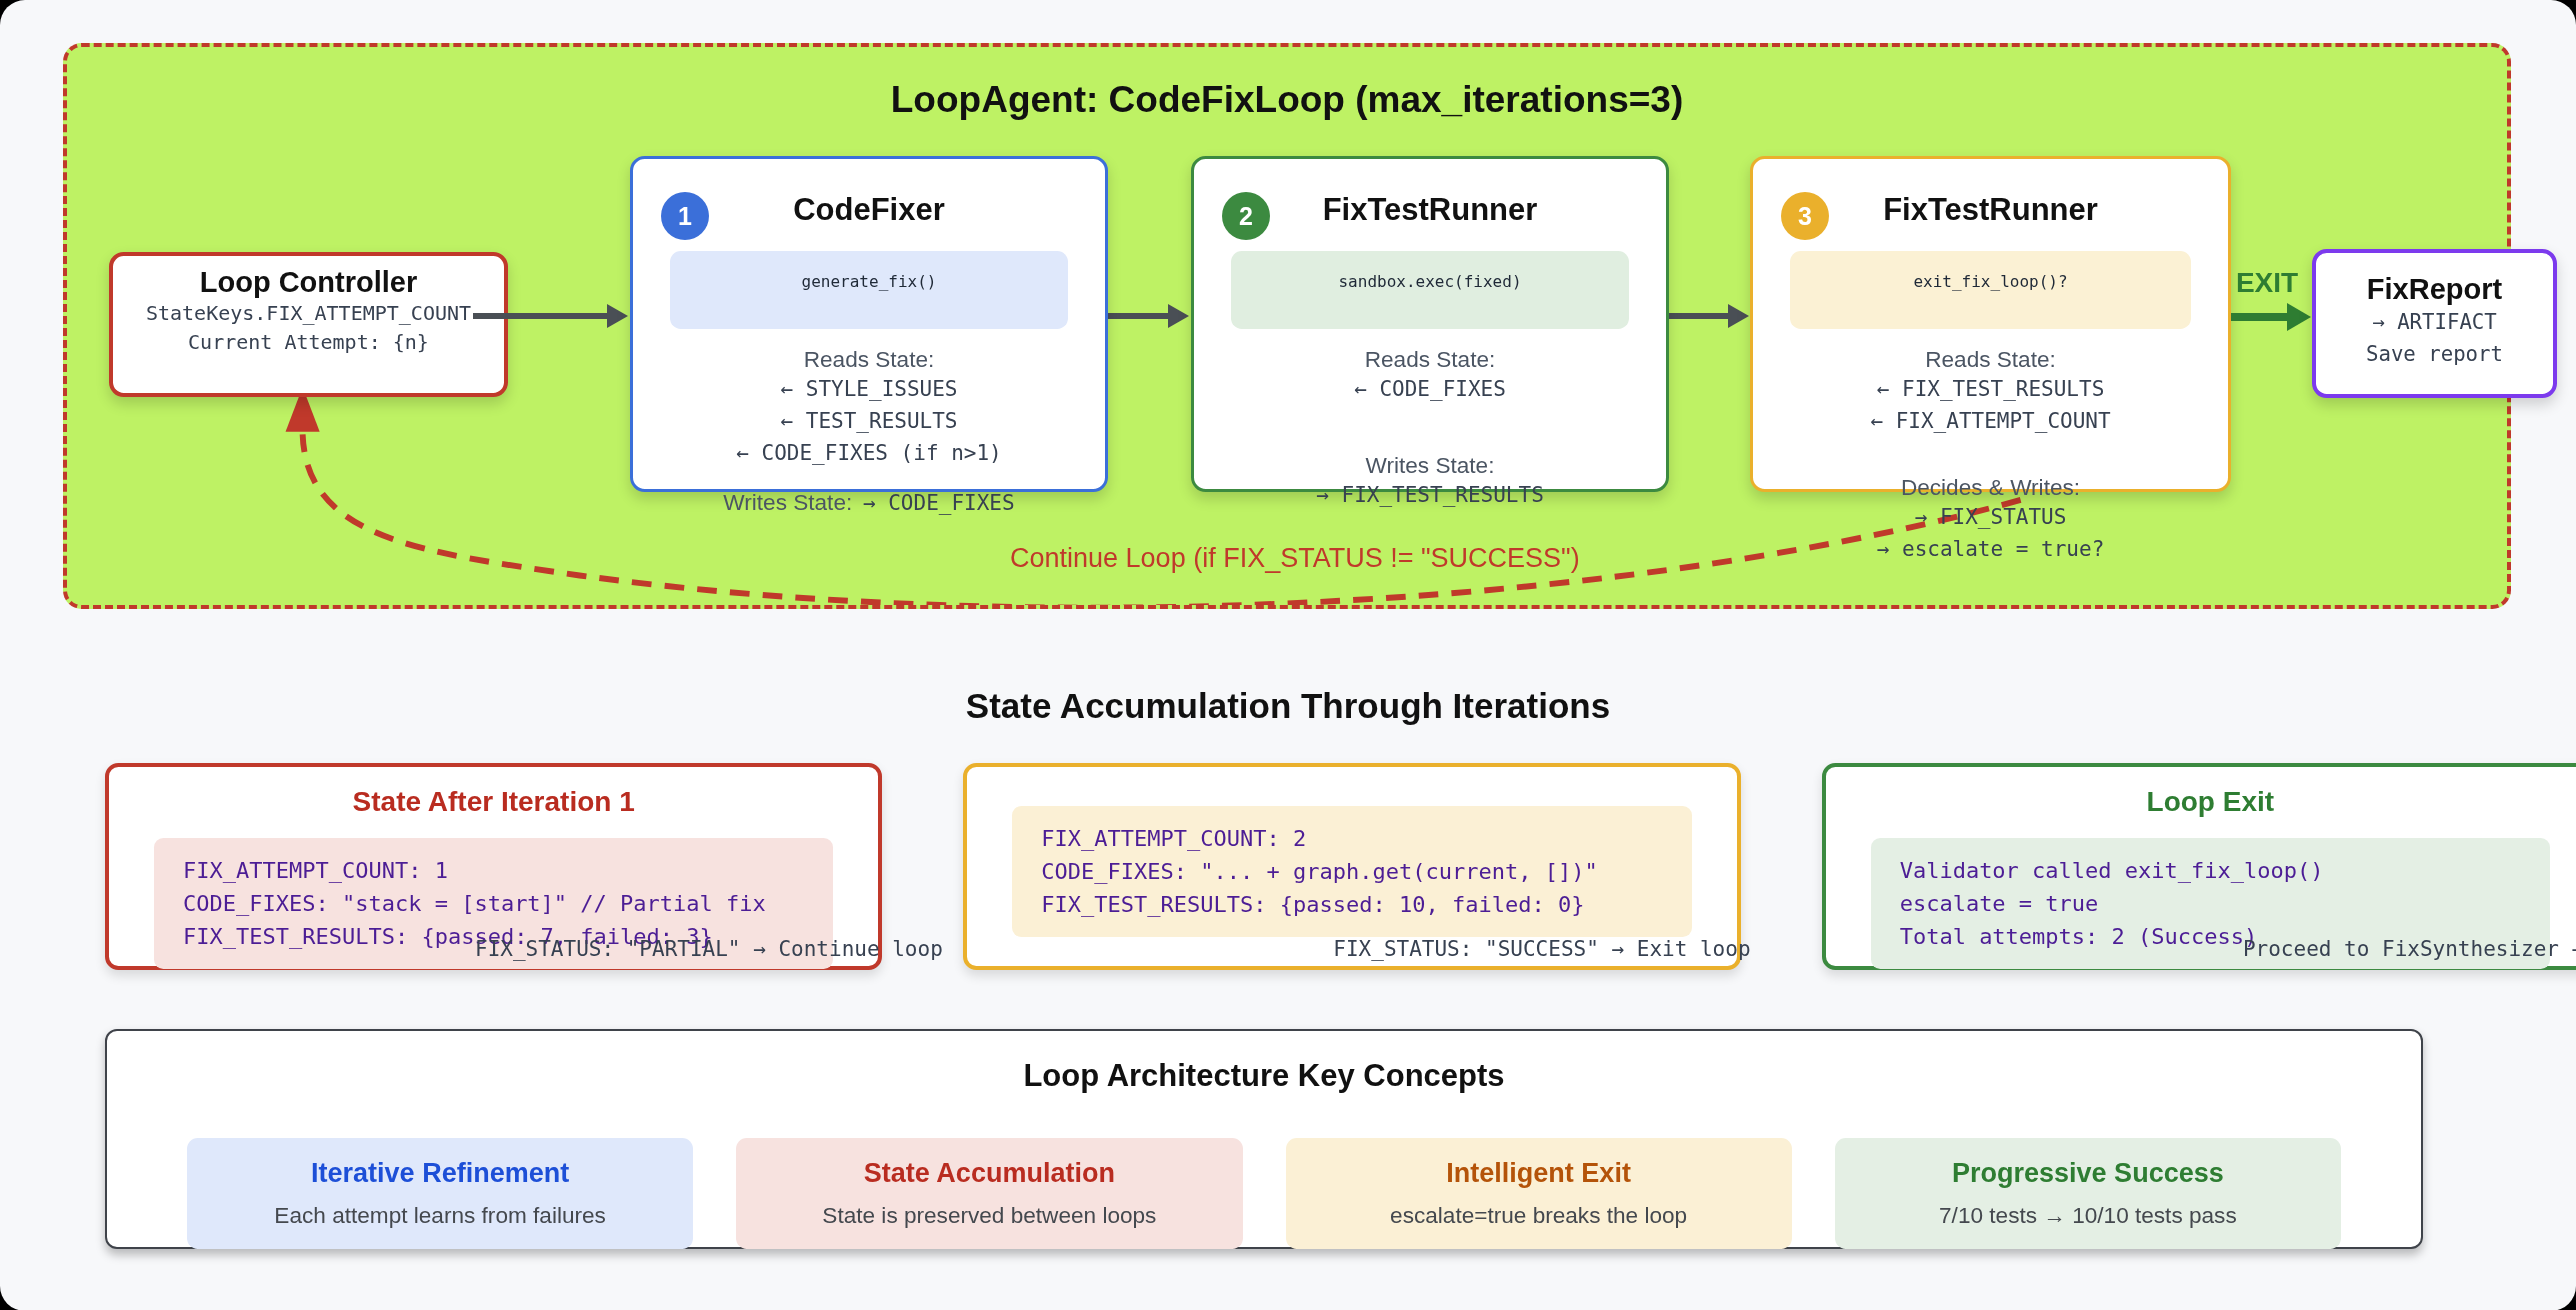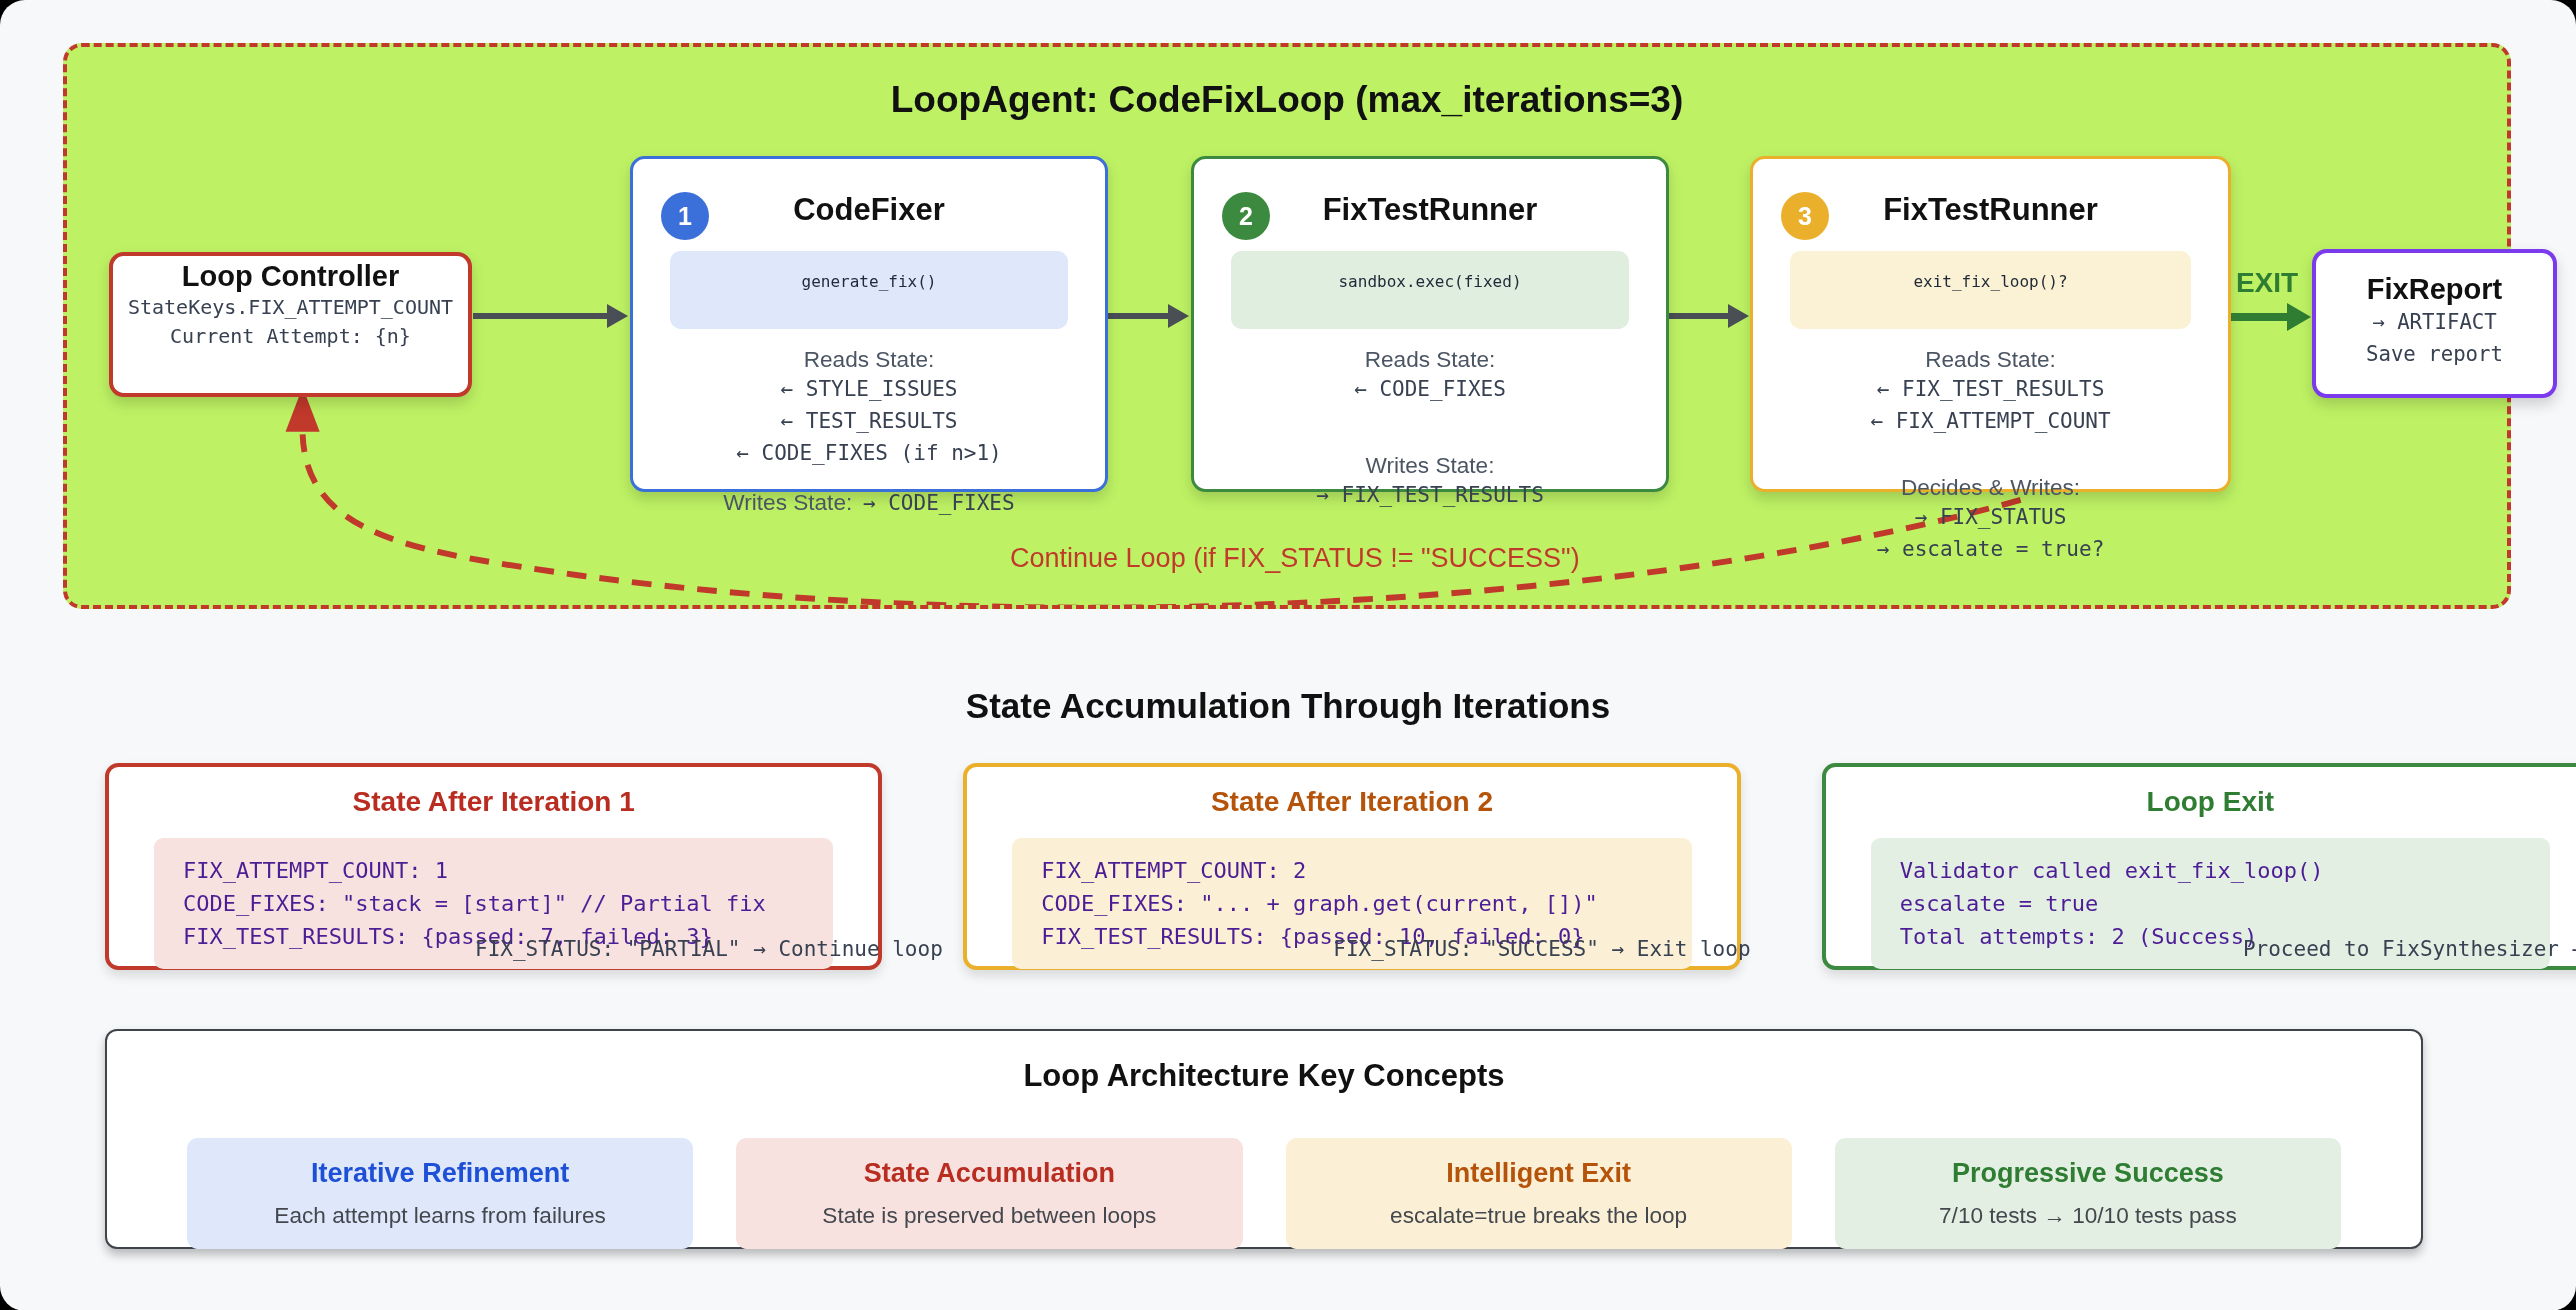--- a/index.html
+++ b/index.html
@@ -7,22 +7,22 @@
   .page{position:absolute;inset:0;background:#f7f8fa;border-radius:25px;overflow:hidden;}
 
   
   .loop-box{position:absolute;left:63px;top:43px;width:2448px;height:566px;
     background:#bef264;border:4px dashed #c0392b;border-radius:18.7px;box-sizing:border-box;}
   .loop-title{position:absolute;left:0;right:0;top:32px;text-align:center;
     font-size:37px;font-weight:bold;color:#111;}
   .card{position:absolute;background:#fff;box-sizing:border-box;
     box-shadow:0 6.7px 13.3px rgba(0,0,0,0.16);}
   
-  .lc{left:42px;top:205px;width:363px;height:145px;border:4px solid #c0392b;border-radius:14.7px;
-    text-align:center;padding-top:4px;}
+  .lc{left:42px;top:205px;width:399px;height:145px;border:4px solid #c0392b;border-radius:14.7px;
+    text-align:center;padding-top:10px;}
   .lc-title{font-size:29px;font-weight:bold;color:#111;}
   .lc-line{font-family:"DejaVu Sans Mono",monospace;font-size:20px;line-height:29px;color:#374151;}
   .lc .lc-line:first-of-type{margin-top:13.3px;}
   
   .node{top:109px;width:478px;height:336px;border-radius:14.7px;text-align:center;padding-top:33px;}
   .node.blue{border:3.3px solid #3b6fd9;}
   .node.green{border:3.3px solid #3c8a40;}
   .node.amber{border:3.3px solid #eab02c;}
   .badge{position:absolute;left:28px;top:33px;width:48px;height:48px;border-radius:50%;
     color:#fff;font-size:25px;font-weight:bold;line-height:48px;text-align:center;}
@@ -175,21 +175,20 @@
       <div class="state-title">State After Iteration 1</div>
       <div class="code">
         <div>FIX_ATTEMPT_COUNT: 1</div>
         <div>CODE_FIXES: "stack = [start]" // Partial fix</div>
         <div>FIX_TEST_RESULTS: {passed: 7, failed: 3}</div>
       </div>
       <div class="status">FIX_STATUS: "PARTIAL" → Continue loop</div>
     </div>
 
     <div class="state-card amber">
-      <div class="state-title">State After Iteration 2</div>
       <div class="code">
         <div>FIX_ATTEMPT_COUNT: 2</div>
         <div>CODE_FIXES: "... + graph.get(current, [])"</div>
         <div>FIX_TEST_RESULTS: {passed: 10, failed: 0}</div>
       </div>
       <div class="status">FIX_STATUS: "SUCCESS" → Exit loop</div>
     </div>
 
     <div class="state-card green">
       <div class="state-title">Loop Exit</div>

